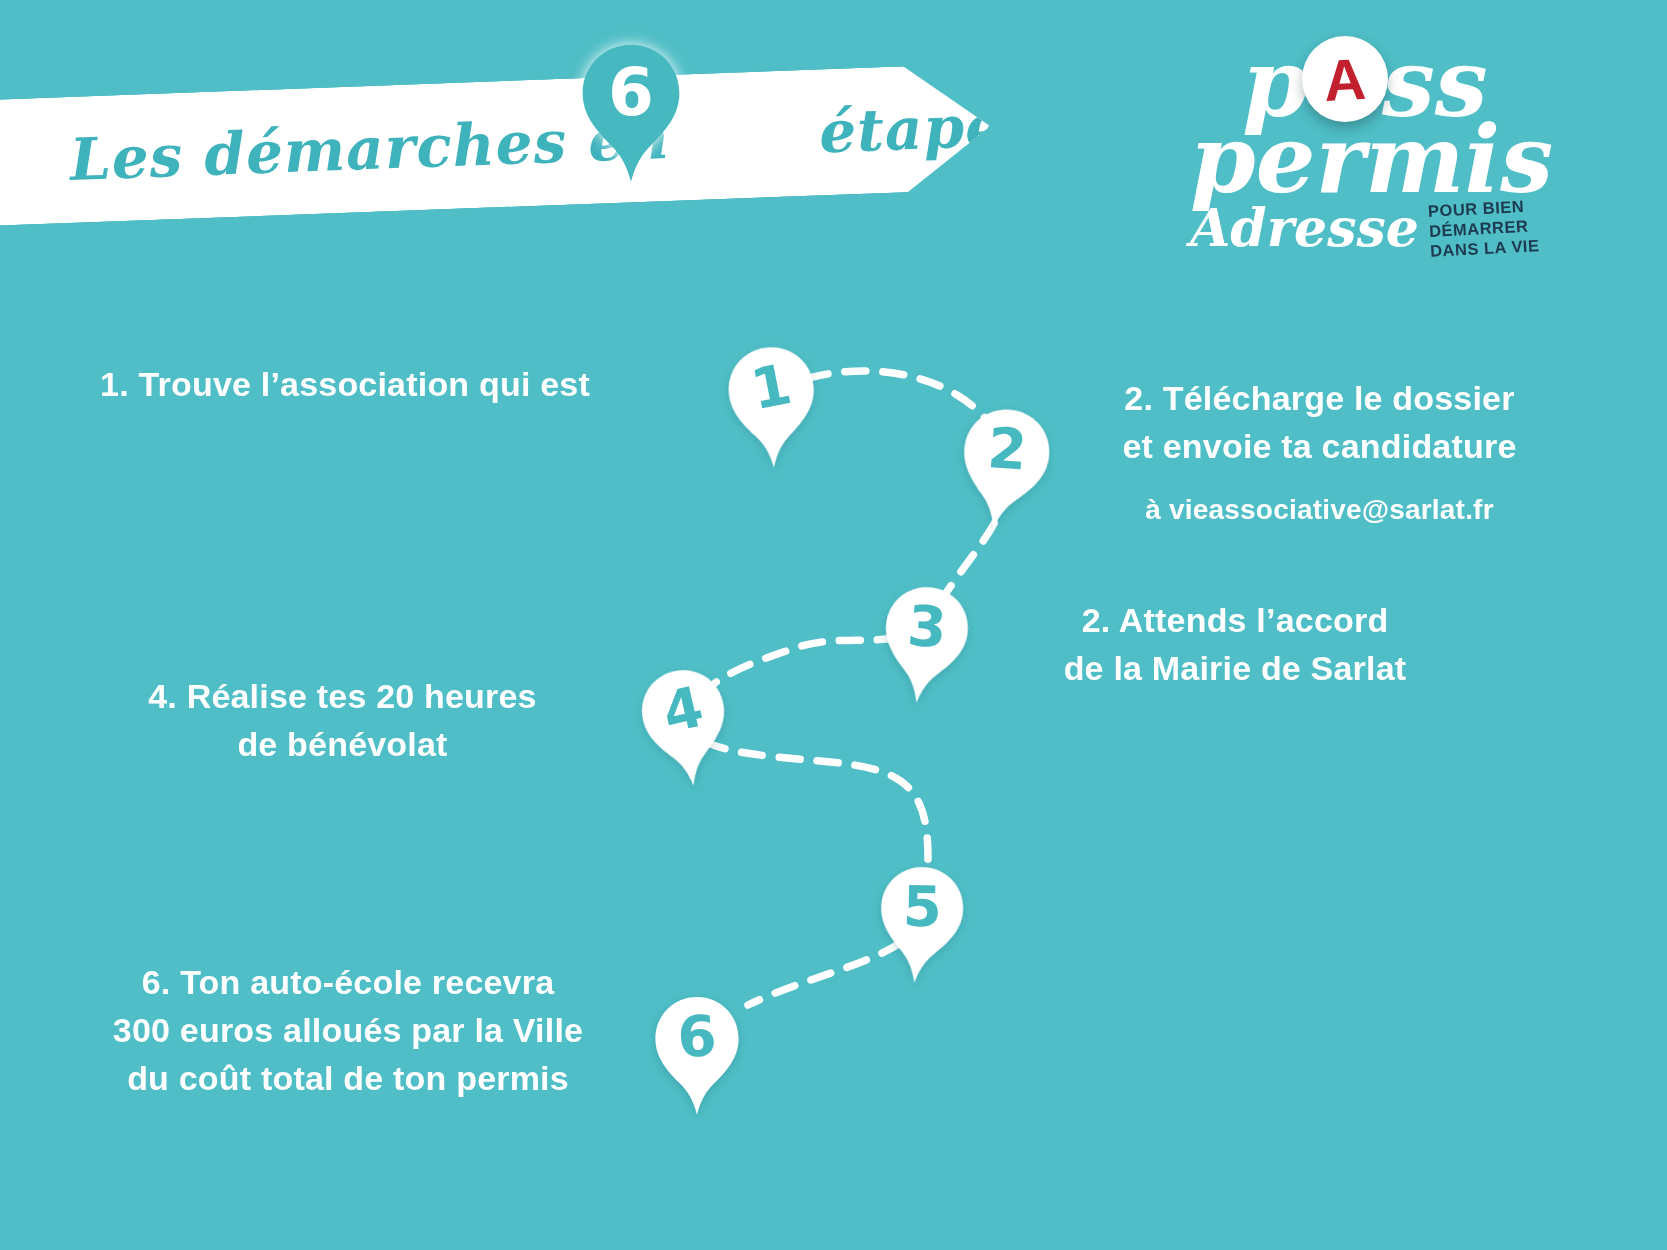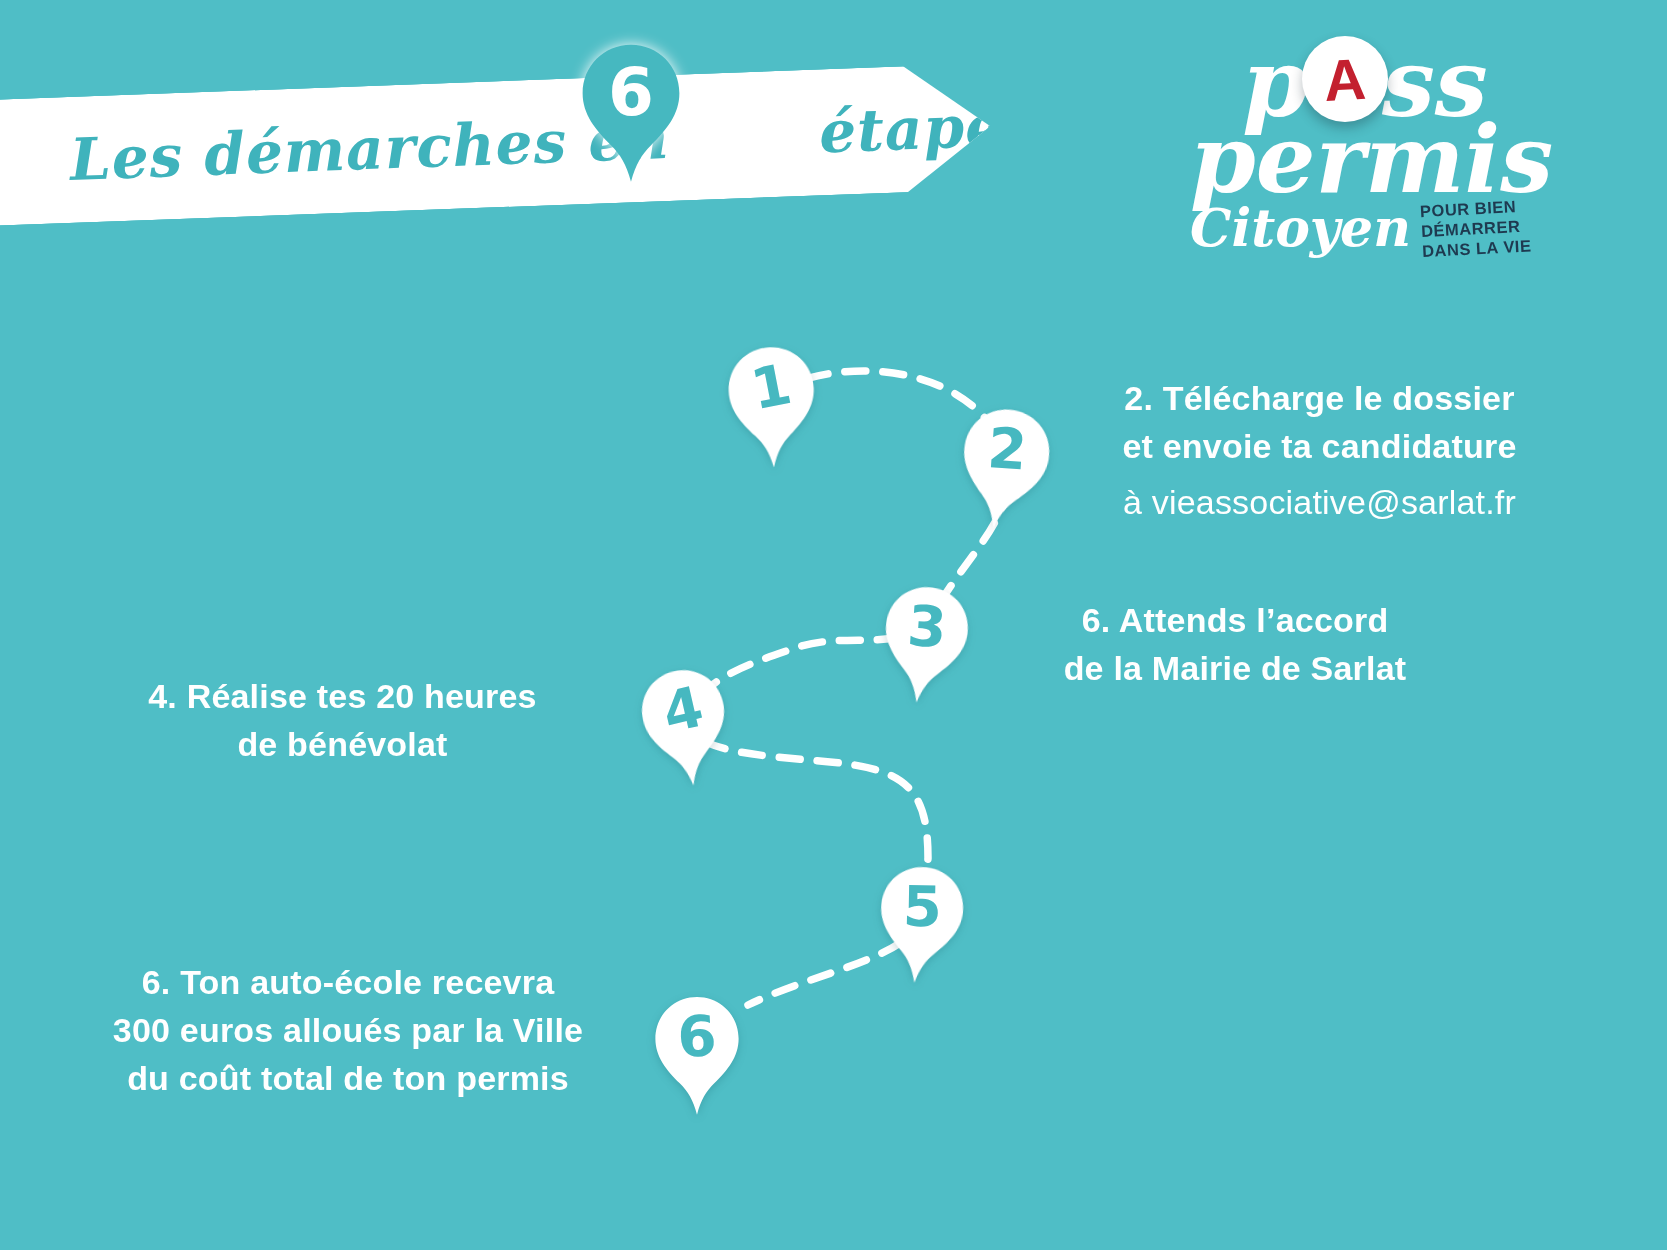--- a/index.html
+++ b/index.html
@@ -64,21 +64,21 @@
     margin-left:10px;transform:rotate(-3deg);
     font-family:"Liberation Sans", sans-serif;font-weight:bold;
     color:#1E3A50;font-size:16.5px;line-height:20px;letter-spacing:.5px;
   }
   
   .step{
     position:absolute;z-index:2;color:#ffffff;text-align:center;
     font-size:34px;line-height:48px;font-weight:600;letter-spacing:.2px;
   }
   .step .line{display:block;}
-  .step .email{display:block;font-size:34px;font-weight:400;margin-top:8px;}
+  .step .email{display:block;font-size:28px;font-weight:700;margin-top:16px;}
   #step1{left:95px;top:360px;width:500px;}
   #step2{left:1062px;top:374px;width:515px;}
   #step3{left:1005px;top:596px;width:460px;}
   #step4{left:90px;top:672px;width:505px;}
   #step5{left:1005px;top:870px;width:555px;}
   #step6{left:93px;top:958px;width:510px;}
 </style>
 </head>
 <body>
 
@@ -114,39 +114,40 @@
       <span class="script logo-word">p</span>
       <span class="badge">
         <span class="a">A</span>
       </span>
       <span class="script logo-word">ss</span>
     </div>
     <div class="logo-row2">
       <span class="script logo-word">permis</span>
     </div>
     <div class="logo-row3">
-      <span class="script logo-citoyen">Citoyen</span>
+      <span class="script logo-citoyen">Adresse</span>
       <span class="tagline">
         <span class="line">POUR BIEN DÉMARRER</span><br>
         <span class="line">DANS LA VIE</span>
       </span>
     </div>
   </div>
 
   <div class="step" id="step1">
+    <span class="line">1. Trouve l’association qui est</span>
   </div>
 
   <div class="step" id="step2">
     <span class="line">2. Télécharge le dossier</span>
     <span class="line">et envoie ta candidature</span>
     <span class="email">à vieassociative@sarlat.fr</span>
   </div>
 
   <div class="step" id="step3">
-    <span class="line">6. Attends l’accord</span>
+    <span class="line">2. Attends l’accord</span>
     <span class="line">de la Mairie de Sarlat</span>
   </div>
 
   <div class="step" id="step4">
     <span class="line">4. Réalise tes 20 heures</span>
     <span class="line">de bénévolat</span>
   </div>
 
 
   <div class="step" id="step6">

